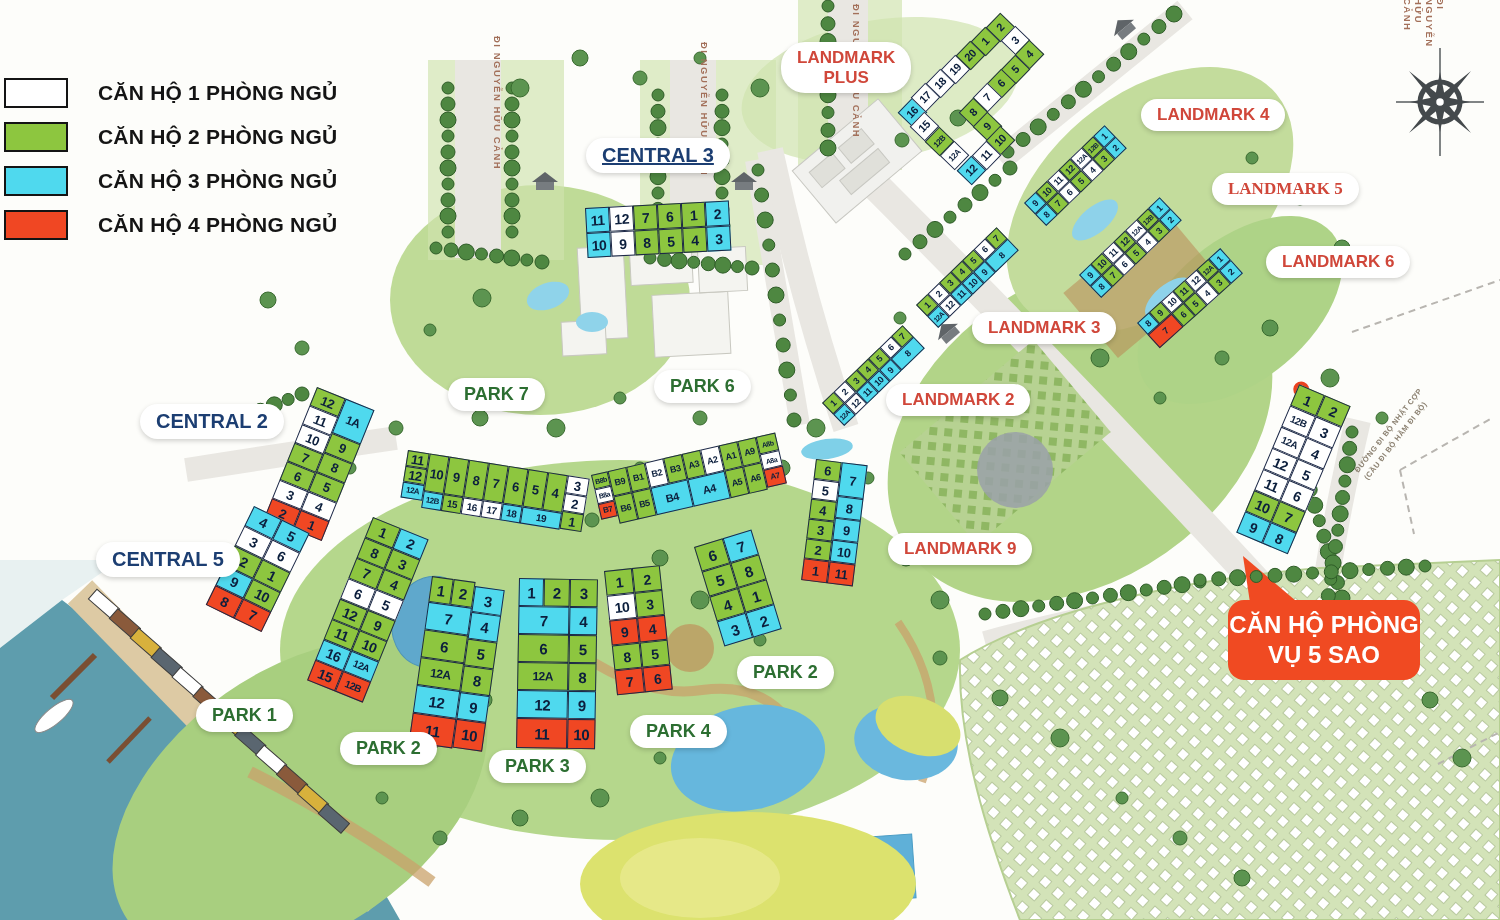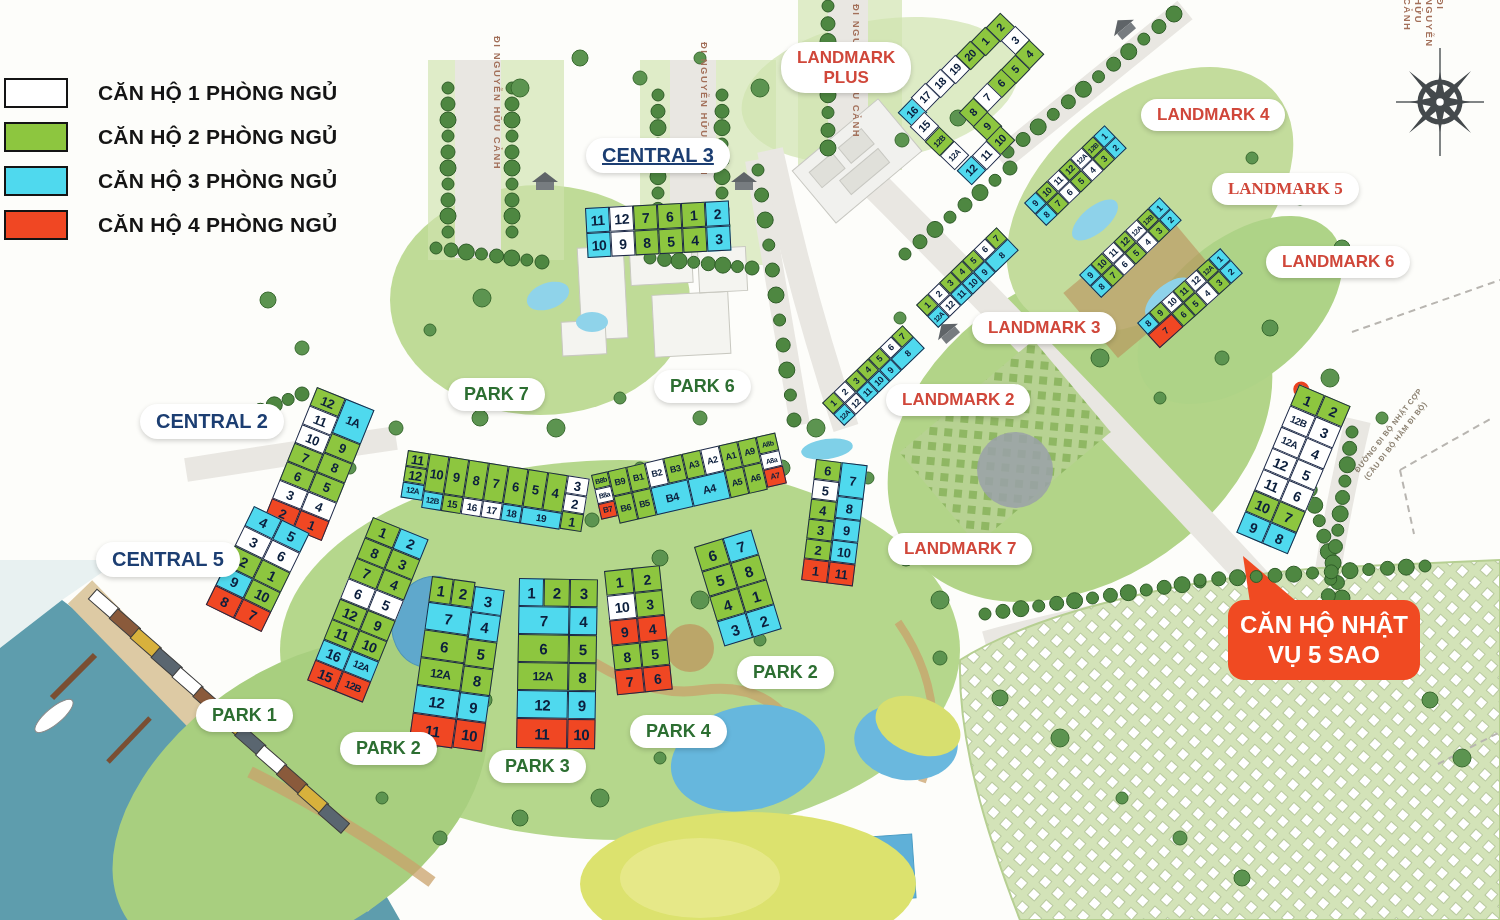--- a/index.html
+++ b/index.html
@@ -389,21 +389,21 @@
         <div class="lswatch" style="background: rgb(79, 217, 238);"></div>
         <div class="ltext">CĂN HỘ 3 PHÒNG NGỦ</div>
       </div>
       <div class="lrow">
         <div class="lswatch" style="background: rgb(240, 71, 35);"></div>
         <div class="ltext">CĂN HỘ 4 PHÒNG NGỦ</div>
       </div>
     </div>
 
   <div id="badge">
-    <div>CĂN HỘ NHẬT</div>
+    <div>CĂN HỘ PHÒNG</div>
     <div>VỤ 5 SAO</div>
   </div>
 
   <div id="walklabel">
     <div>ĐƯỜNG ĐI BỘ NHẬT CỢP</div>
     <div>(CẦU ĐI BỘ HẦM ĐI BỘ)</div>
   </div>
 
   <svg id="compass" width="88" height="112" viewBox="0 0 88 112">
     <line x1="44" y1="2" x2="44" y2="110" stroke="#565b5e" stroke-width="1.5"></line>
@@ -423,21 +423,21 @@
     <div class="pill park" style="left: 489px; top: 750px;">PARK 3</div>
     <div class="pill park" style="left: 340px; top: 732px;">PARK 2</div>
     <div class="pill park" style="left: 196px; top: 699px;">PARK 1</div>
     <div class="pill landmark" style="left: 781px; top: 42px;">LANDMARK
 PLUS</div>
     <div class="pill landmark" style="left: 1141px; top: 99px;">LANDMARK 4</div>
     <div class="pill landmark" style="left: 1212px; top: 173px; font-family: Liberation Serif, serif;">LANDMARK 5</div>
     <div class="pill landmark" style="left: 1266px; top: 246px;">LANDMARK 6</div>
     <div class="pill landmark" style="left: 972px; top: 312px;">LANDMARK 3</div>
     <div class="pill landmark" style="left: 886px; top: 384px;">LANDMARK 2</div>
-    <div class="pill landmark" style="left: 888px; top: 533px;">LANDMARK 7</div>
+    <div class="pill landmark" style="left: 888px; top: 533px;">LANDMARK 9</div>
     <div class="roadlabel" style="left: 492px; top: 36px; height: 150px;">ĐI NGUYỄN HỮU CẢNH</div>
     <div class="roadlabel" style="left: 699px; top: 42px; height: 150px;">ĐI NGUYỄN HỮU CẢNH</div>
     <div class="roadlabel" style="left: 851px; top: 4px; height: 140px;">ĐI NGUYỄN HỮU CẢNH</div>
     <div class="roadlabel" style="left: 1402px; top: -2px; height: 48px;">ĐI NGUYỄN HỮU CẢNH</div>
     <div class="bld" style="left: 585px; top: 208px; transform: rotate(-3deg);">
       <div class="cell" style="left: 0px; top: 0px; width: 24px; height: 25px; background: rgb(79, 217, 238); font-size: 14px;">11</div>
       <div class="cell" style="left: 24px; top: 0px; width: 24px; height: 25px; background: rgb(255, 255, 255); font-size: 14px;">12</div>
       <div class="cell" style="left: 48px; top: 0px; width: 24px; height: 25px; background: rgb(141, 198, 63); font-size: 14px;">7</div>
       <div class="cell" style="left: 72px; top: 0px; width: 24px; height: 25px; background: rgb(141, 198, 63); font-size: 14px;">6</div>
       <div class="cell" style="left: 96px; top: 0px; width: 24px; height: 25px; background: rgb(141, 198, 63); font-size: 14px;">1</div>

